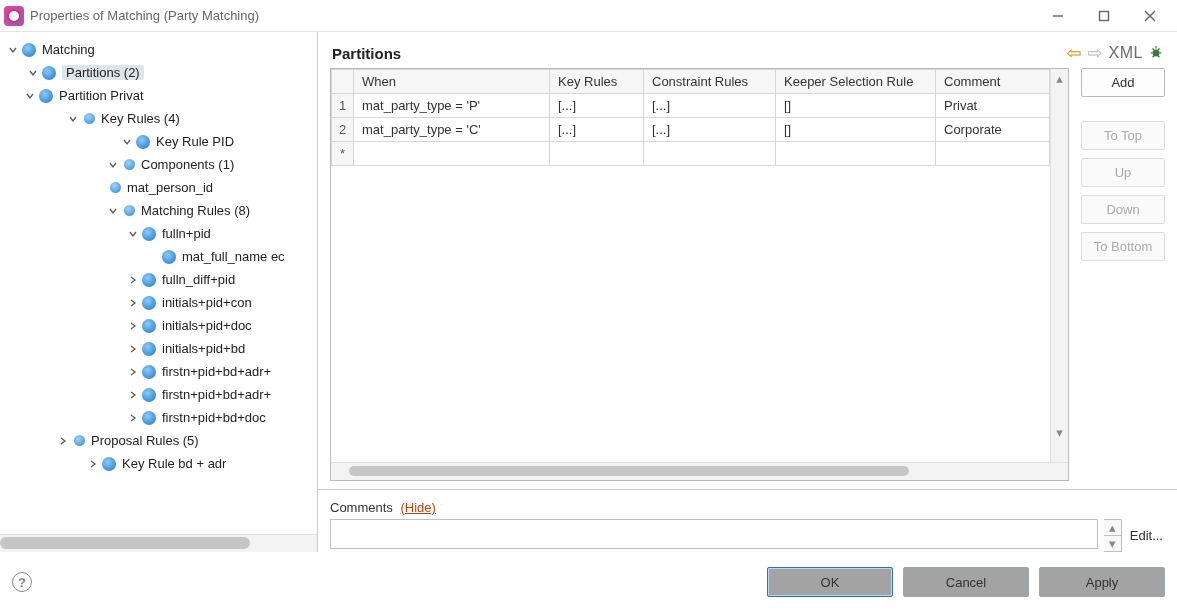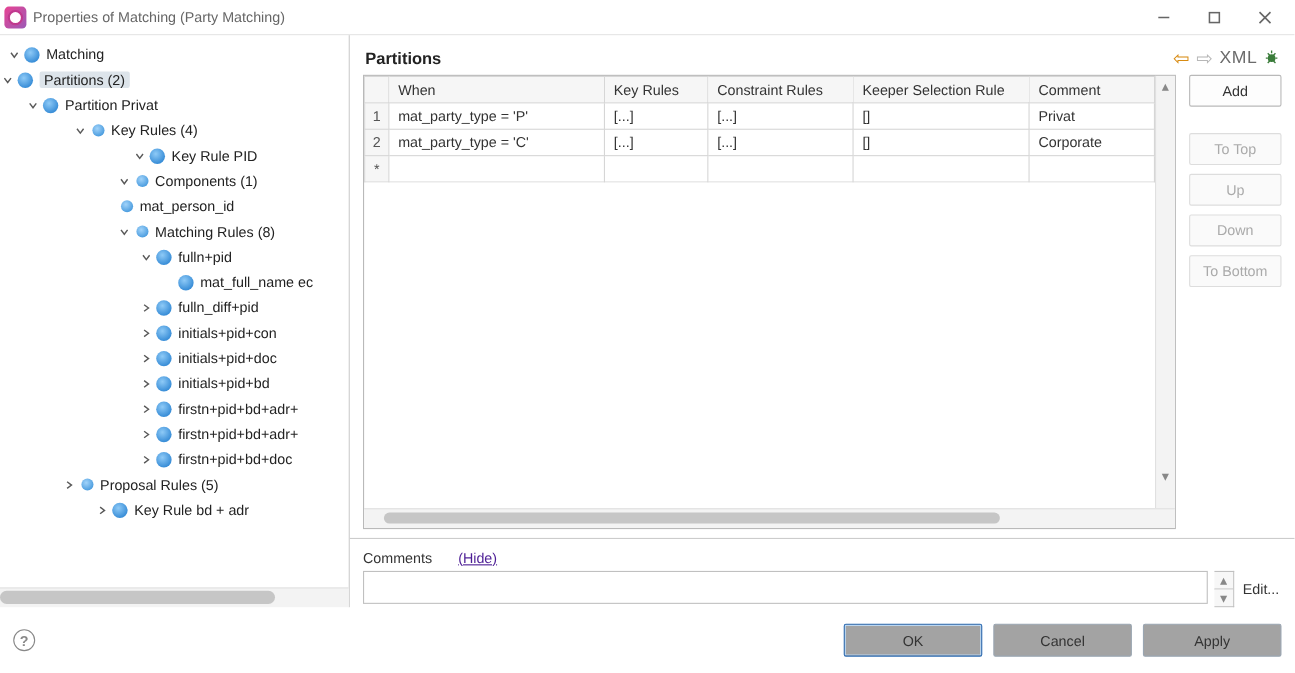--- a/index.html
+++ b/index.html
@@ -63,21 +63,21 @@
   .grid-body { flex:1; min-height:0; overflow:hidden; }
 
   
   .side-btns { width:84px; display:flex; flex-direction:column; gap:8px; }
   .btn { border:1px solid #b9b9b9; background:#fdfdfd; padding:6px 0; text-align:center; color:#333; cursor:default; border-radius:2px; }
   .btn.disabled { color:#aaa; border-color:#ddd; background:#fafafa; }
 
   
   .comments-sec { padding:4px 12px 0 12px; border-top:1px solid #ccc; }
   .comments-label-row { margin:6px 0 4px 0; }
-  .hide-link { color:#4c1d95; text-decoration:underline; cursor:pointer; margin-left:20px;text-align:right; }
+  .hide-link { color:#c2410c; text-decoration:underline; cursor:pointer; margin-left:4px;text-align:right; }
   .comments-input-row { display:flex; gap:6px; align-items:stretch; }
   .comments-box { flex:1; border:1px solid #c0c0c0; height:30px; position:relative; background:#fff; }
   .stepper { width:18px; border:1px solid #c0c0c0; border-left:none; display:flex; flex-direction:column; }
   .stepper div { flex:1; display:flex; align-items:center; justify-content:center; color:#888; background:#f7f7f7; }
   .stepper div:first-child { border-bottom:1px solid #c0c0c0; }
   .edit-btn { border:none; background:none; color:#333; padding:0 2px; display:flex; align-items:center; }
 
   
   .footer { height:60px; display:flex; align-items:center; padding:0 12px; }
   .help-icon { width:20px; height:20px; border:1.5px solid #888; border-radius:50%; display:flex; align-items:center; justify-content:center; color:#888; font-weight:600; font-size:13px; }
@@ -123,21 +123,21 @@
       <ul class="tree" id="tree-root">
           <li class="tree-node" style="padding-left: 6px;">
             <span class="expander">
               <svg width="10" height="10" viewBox="0 0 10 10">
                 <polyline points="2,3 5,7 8,3"></polyline>
               </svg>
             </span>
             <span class="node-icon"></span>
             <span class="node-label">Matching</span>
           </li>
-          <li class="tree-node selected" style="">
+          <li class="tree-node selected" style="padding-left: 26px;">
             <span class="expander">
               <svg width="10" height="10" viewBox="0 0 10 10">
                 <polyline points="2,3 5,7 8,3"></polyline>
               </svg>
             </span>
             <span class="node-icon"></span>
             <span class="node-label">Partitions (2)</span>
           </li>
           <li class="tree-node" style="padding-left: 23px;">
             <span class="expander">

